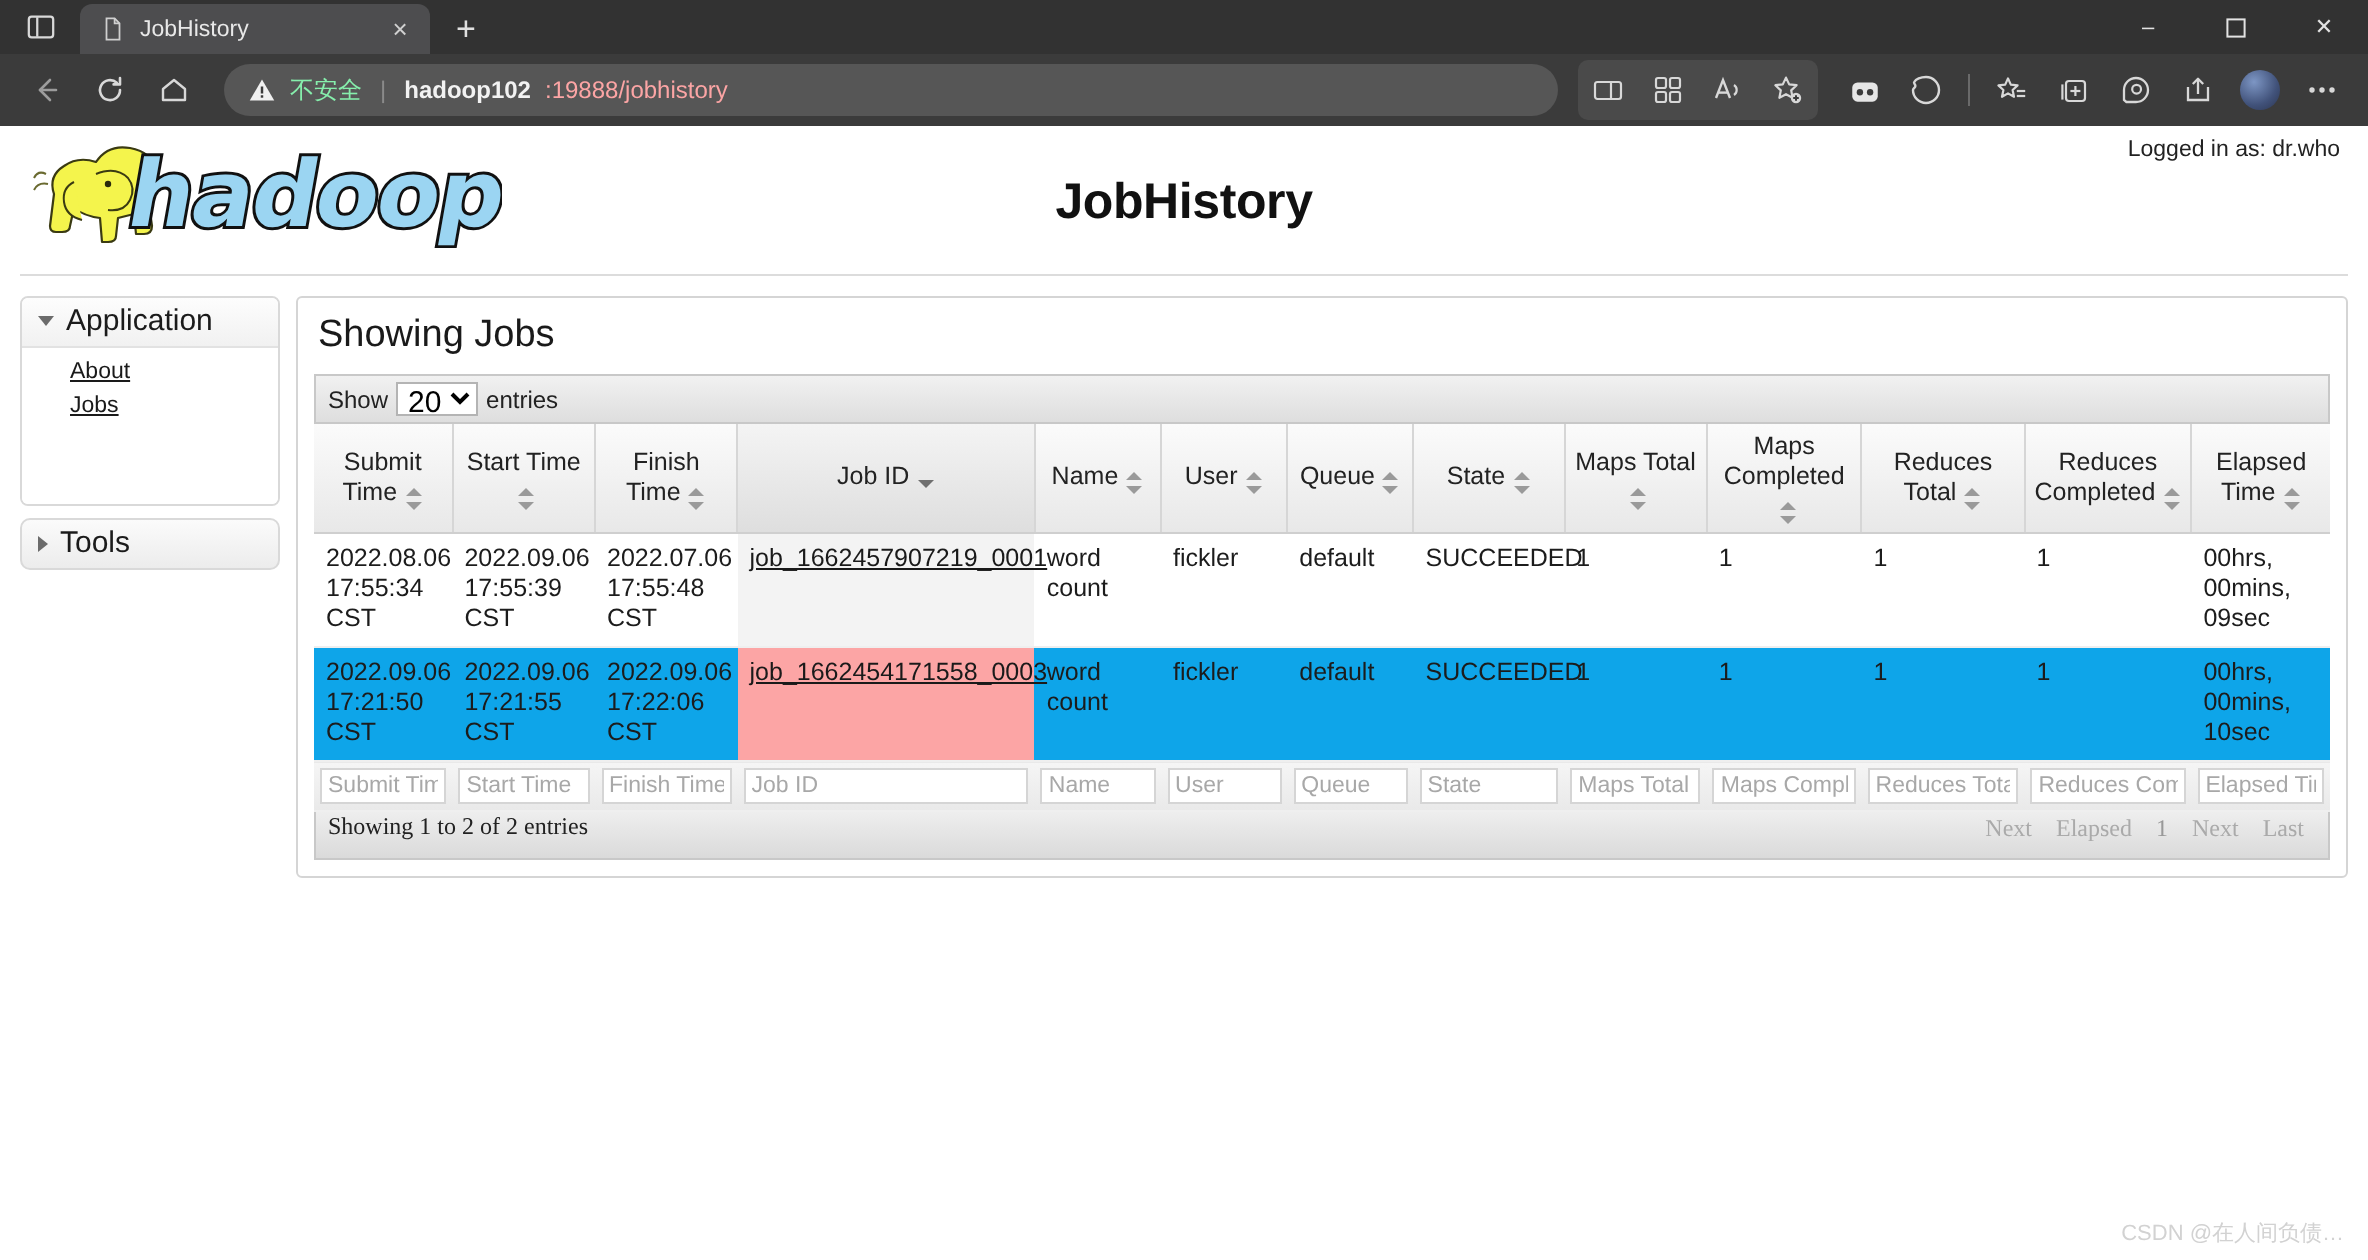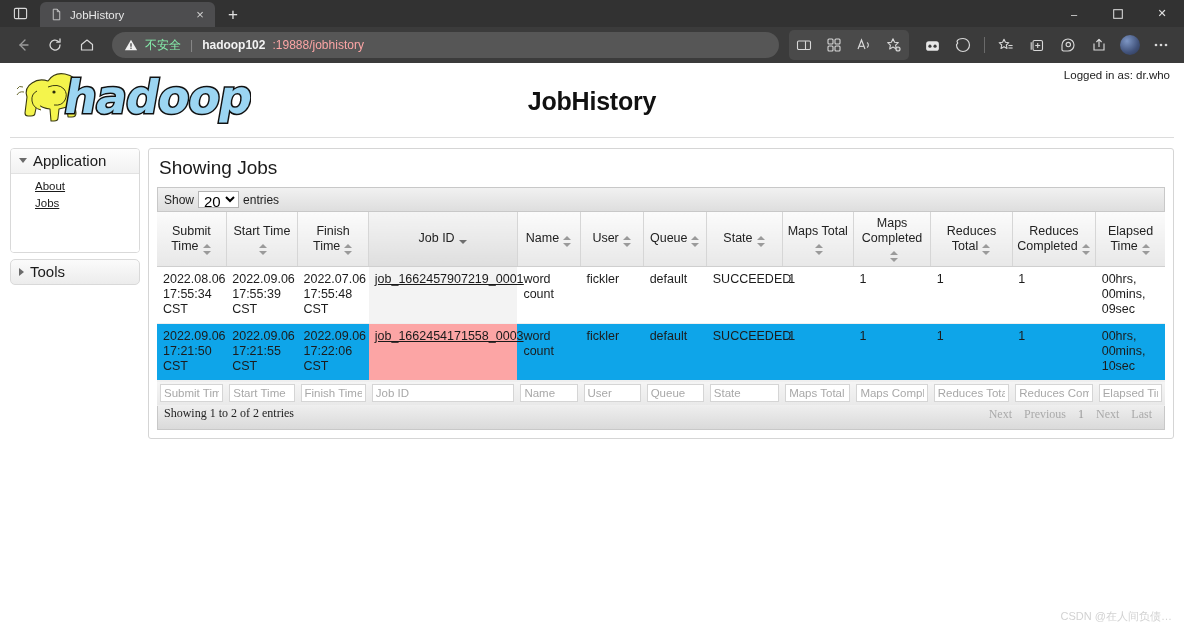--- a/index.html
+++ b/index.html
@@ -477,21 +477,21 @@
             <td><input type="text" placeholder="Reduces Completed" style=""></td>
             <td><input type="text" placeholder="Elapsed Time" style=""></td>
           </tr>
         </tfoot>
       </table>
 
       <div class="dt-bot">
         <div>Showing 1 to 2 of 2 entries</div>
         <div class="pager">
           <span>Next</span>
-          <span>Previous</span>
+          <span>Elapsed</span>
           <span class="cur">1</span>
           <span>Next</span>
           <span>Last</span>
         </div>
       </div>
     </div>
   </div>
 
   <div class="watermark">CSDN @在人间负债…</div>
 </div>

